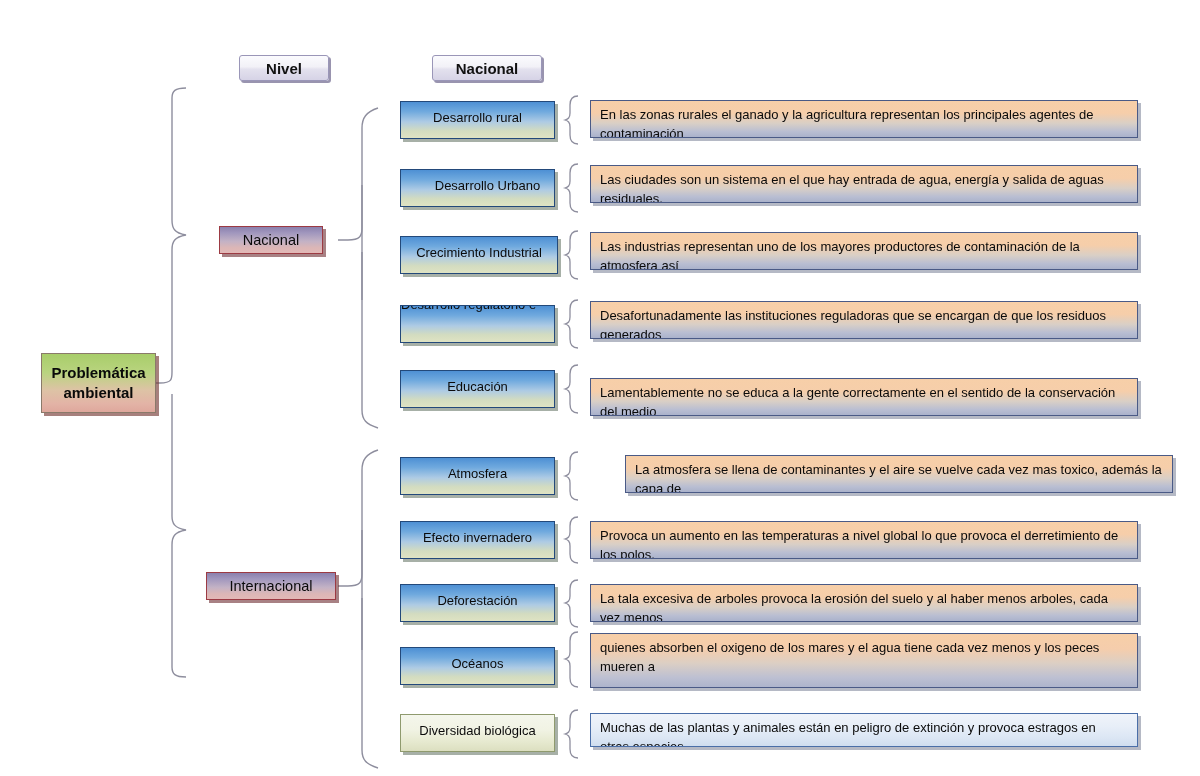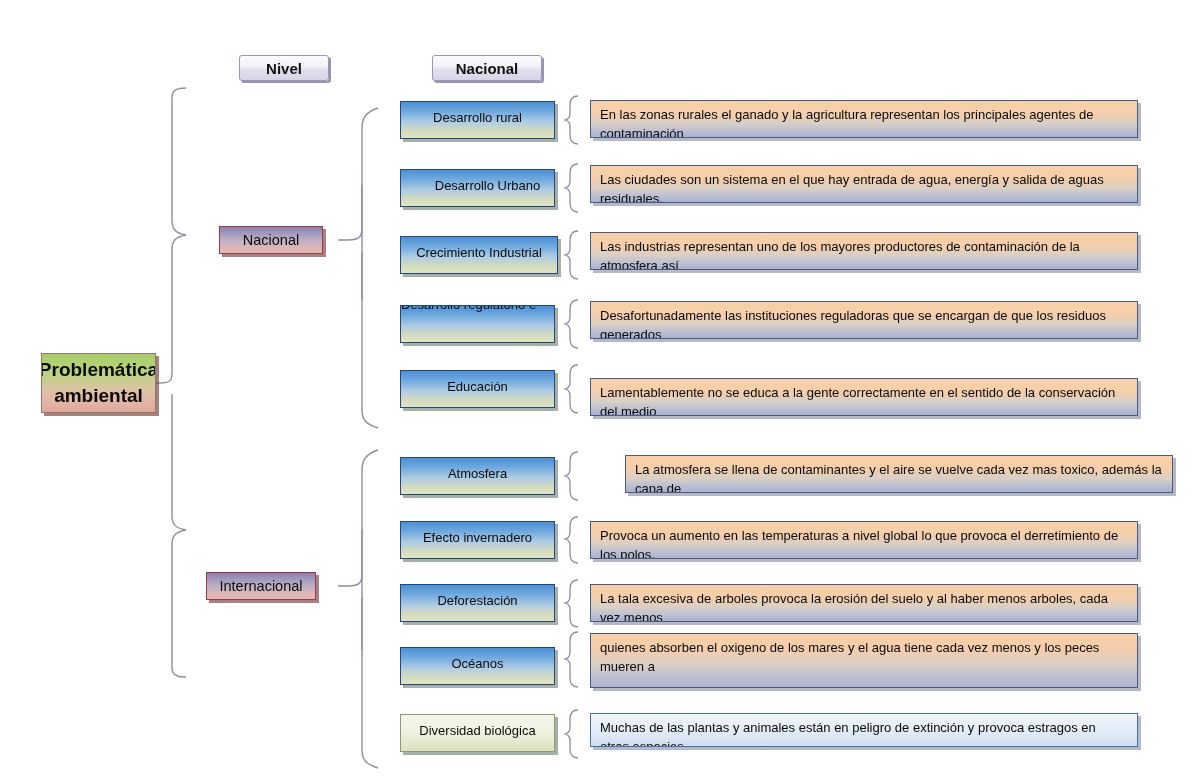--- a/index.html
+++ b/index.html
@@ -41,21 +41,21 @@
     color: #111111;
     margin-top: 12px;
   }
 
   
   .root {
     background: linear-gradient(to bottom, #a8cd6a 0%, #b9d47f 32%, #ddc3a5 62%, #e3b3a6 86%, #dfa79c 100%);
     border: 1px solid #8a7a6a;
     box-shadow: 3px 3px 0 rgba(120,60,55,0.65);
     font-weight: bold;
-    font-size: 19px;
+    font-size: 15px;
     line-height: 1.35;
     color: #0a0a0a;
   }
 
   
   .level {
     background: linear-gradient(to bottom, #8b80ad 0%, #a096bd 22%, #c3b2c5 55%, #dcb6b6 80%, #e2b9b7 100%);
     border: 1px solid #9c3a43;
     box-shadow: 3px 3px 0 rgba(110,45,50,0.6);
     font-size: 14.5px;
@@ -163,21 +163,21 @@
 </div>
 
 <div class="node root" style="left:41px; top:353px; width:115px; height:60px; flex-direction:column;">
   <span>Problemática</span>
   <span>ambiental</span>
 </div>
 
 <div class="node level" style="left:219px; top:226px; width:104px; height:28px;">
   <span>Nacional</span>
 </div>
-<div class="node level" style="left:206px; top:572px; width:110px; height:28px;">
+<div class="node level" style="left:206px; top:572px; width:130px; height:28px;">
   <span>Internacional</span>
 </div>
 
 <div class="node aspect" style="left:400px; top:101px; width:155px; height:38px;">
   <span>Desarrollo rural</span>
 </div>
 <div class="node aspect" style="left:400px; top:169px; width:155px; height:38px;padding-left:20px;">
   <span>Desarrollo Urbano</span>
 </div>
 <div class="node aspect" style="left:400px; top:236px; width:158px; height:38px;">

